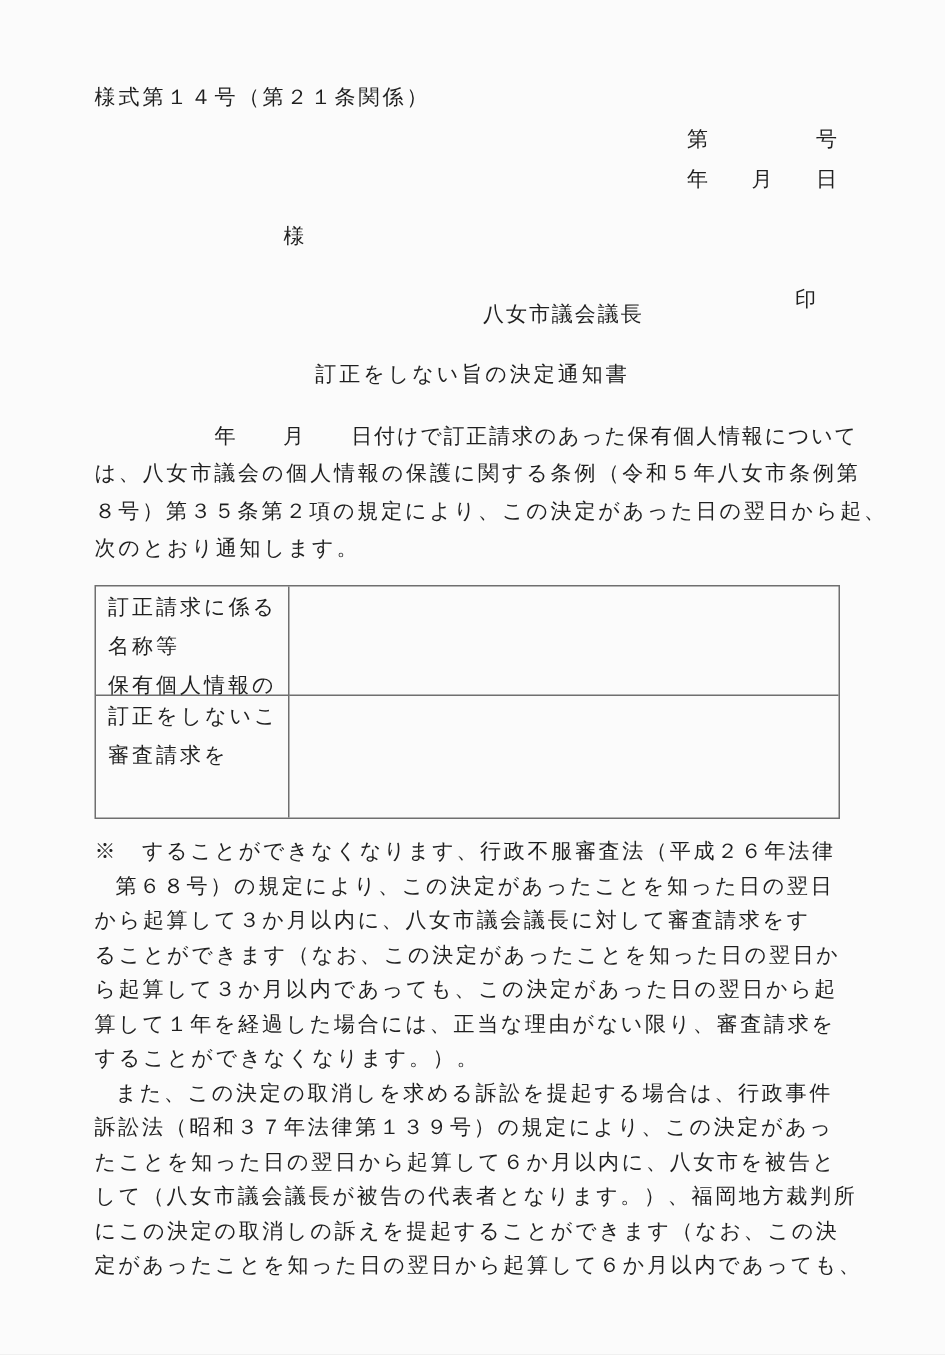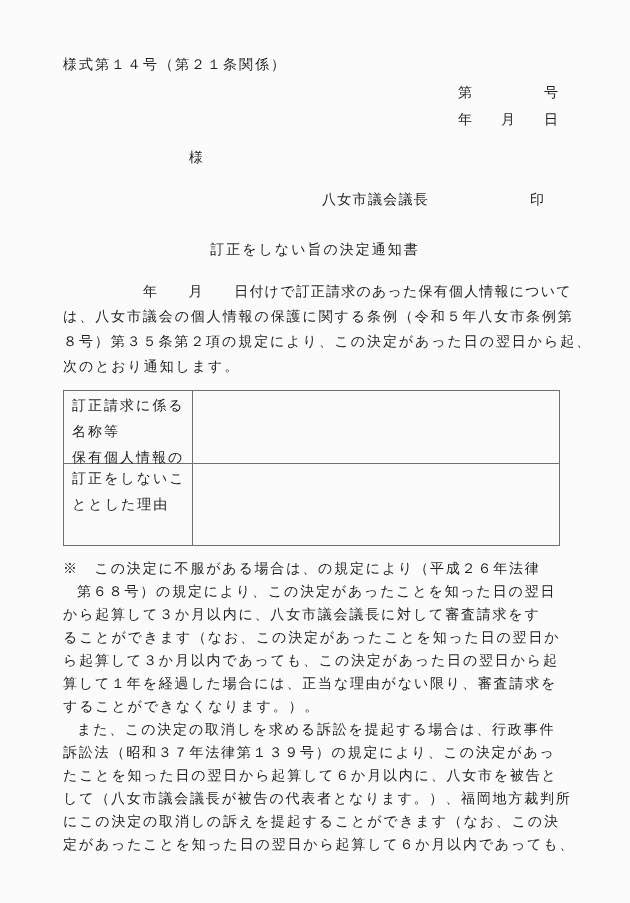--- a/index.html
+++ b/index.html
@@ -22,21 +22,21 @@
   .number-line, .date-line {
     left: 458px; width: 100px;
     display: flex; justify-content: space-between;
     letter-spacing: 0;
   }
   .number-line { top: 84px; }
   .date-line   { top: 111px; }
 
   .addressee { left: 189px; top: 149px; letter-spacing: 2px; }
 
-  .sender-name { left: 322px; top: 191px; letter-spacing: 1.3px; white-space: nowrap; text-align: right; }
+  .sender-name { left: 322px; top: 201px; letter-spacing: 1.3px; white-space: nowrap; text-align: right; }
   .seal        { left: 530px; top: 191px; }
 
   .doc-title {
     left: 0; top: 241px; width: 100%;
     text-align: center; letter-spacing: 2px; white-space: nowrap;
   }
 
   .body-block { left: 63px; top: 279px; width: 530px; }
   .body-line { line-height: 25px; letter-spacing: 1.9px; white-space: nowrap; }
   .body-line.first { padding-left: 80px; letter-spacing: 1.2px; }
@@ -98,27 +98,27 @@
   <div class="abs form-table">
     <div class="cell label-cell r1">
       <div class="label-line">訂正請求に係る</div>
       <div class="label-line">名称等</div>
       <div class="label-line">保有個人情報の</div>
     </div>
     <div class="cell r1"></div>
 
     <div class="cell label-cell center-v">
       <div class="label-line">訂正をしないこ</div>
-      <div class="label-line">ととした理由</div>
+      <div class="label-line">審査請求を</div>
     </div>
     <div class="cell"></div>
   </div>
 
   <div class="abs notes-block">
-    <div class="note-line">※　この決定に不服がある場合は、の規定により（平成２６年法律</div>
+    <div class="note-line">※　することができなくなります、行政不服審査法（平成２６年法律</div>
     <div class="note-line indent-1">第６８号）の規定により、この決定があったことを知った日の翌日</div>
     <div class="note-line">から起算して３か月以内に、八女市議会議長に対して審査請求をす</div>
     <div class="note-line">ることができます（なお、この決定があったことを知った日の翌日か</div>
     <div class="note-line">ら起算して３か月以内であっても、この決定があった日の翌日から起</div>
     <div class="note-line">算して１年を経過した場合には、正当な理由がない限り、審査請求を</div>
     <div class="note-line">することができなくなります。）。</div>
     <div class="note-line indent-1">また、この決定の取消しを求める訴訟を提起する場合は、行政事件</div>
     <div class="note-line">訴訟法（昭和３７年法律第１３９号）の規定により、この決定があっ</div>
     <div class="note-line">たことを知った日の翌日から起算して６か月以内に、八女市を被告と</div>
     <div class="note-line">して（八女市議会議長が被告の代表者となります。）、福岡地方裁判所</div>

